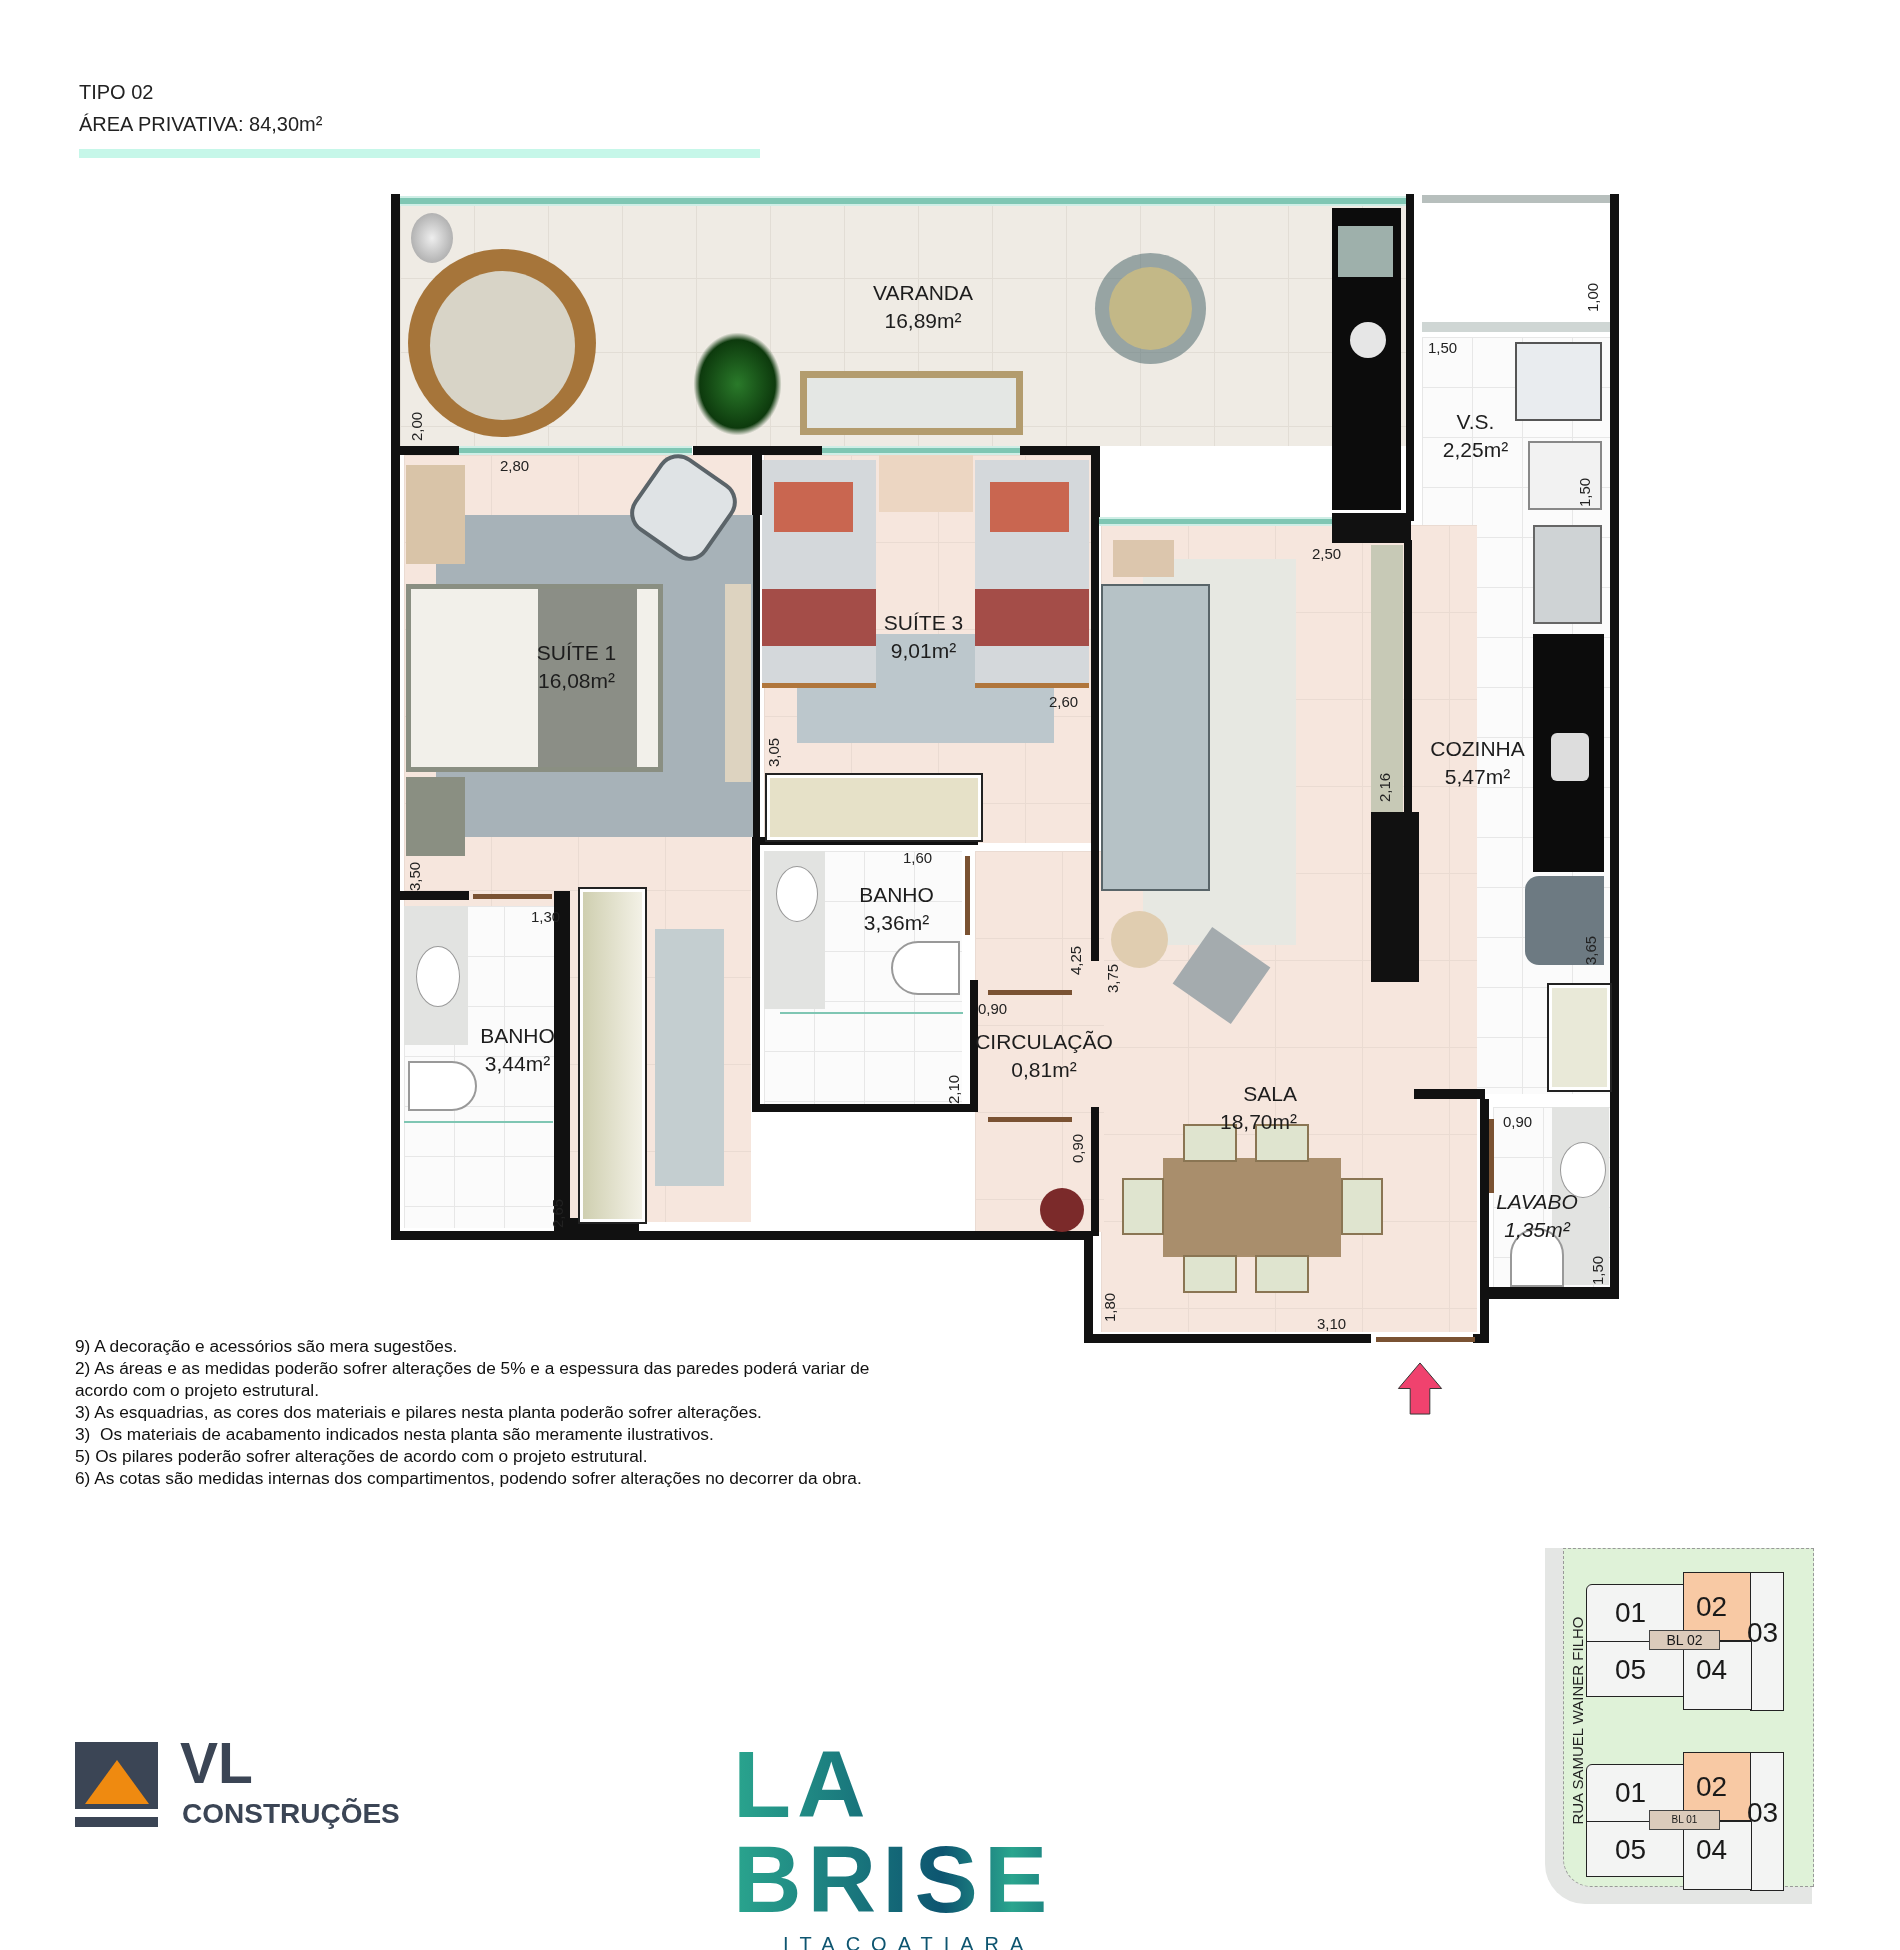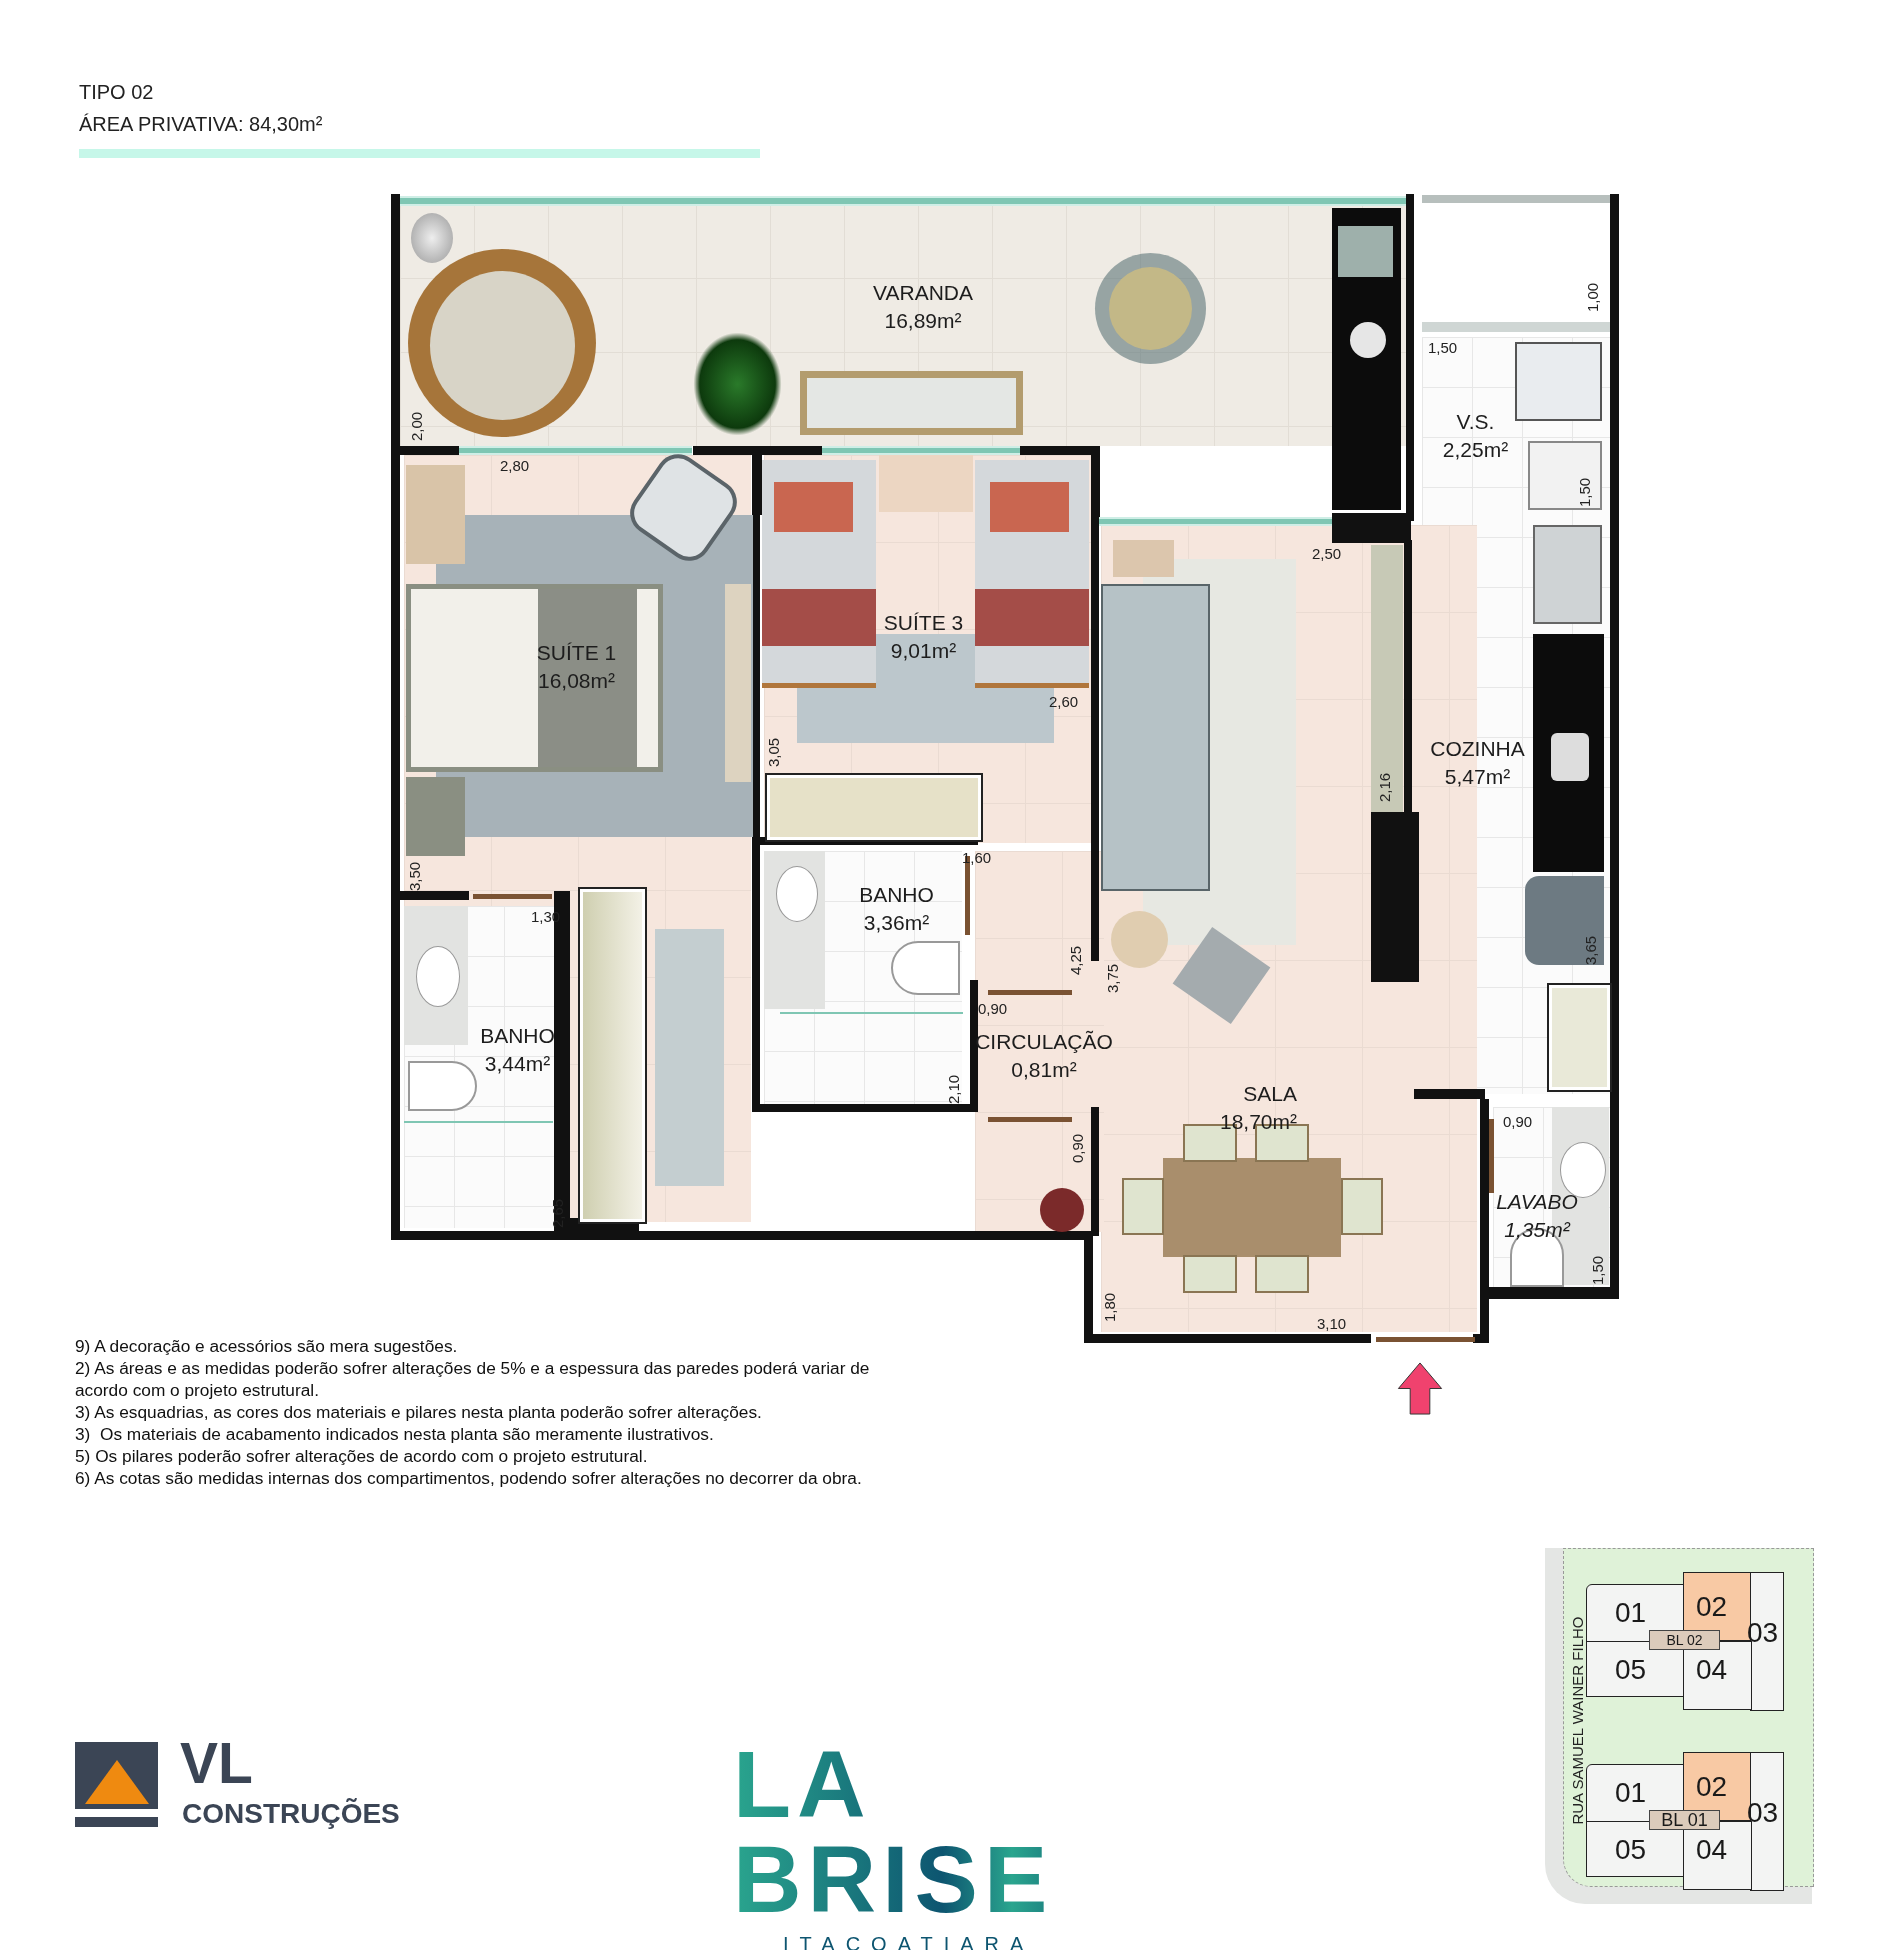--- a/index.html
+++ b/index.html
@@ -207,21 +207,21 @@
   <div class="dimv" style="left:1584px;top:312px;">1,00</div>
   <div class="dim" style="left:1428px;top:339px;">1,50</div>
   <div class="dimv" style="left:1576px;top:507px;">1,50</div>
   <div class="dim" style="left:500px;top:457px;">2,80</div>
   <div class="dimv" style="left:406px;top:891px;">3,50</div>
   <div class="dim" style="left:1049px;top:693px;">2,60</div>
   <div class="dimv" style="left:765px;top:767px;">3,05</div>
   <div class="dim" style="left:1312px;top:545px;">2,50</div>
   <div class="dimv" style="left:1376px;top:802px;">2,16</div>
   <div class="dimv" style="left:1582px;top:965px;">3,65</div>
-  <div class="dim" style="left:962px;top:849px;">1,60</div>
+  <div class="dim" style="left:903px;top:849px;">1,60</div>
   <div class="dimv" style="left:945px;top:1104px;">2,10</div>
   <div class="dimv" style="left:1067px;top:975px;">4,25</div>
   <div class="dim" style="left:978px;top:1000px;">0,90</div>
   <div class="dimv" style="left:1069px;top:1163px;">0,90</div>
   <div class="dimv" style="left:1104px;top:993px;">3,75</div>
   <div class="dim" style="left:531px;top:908px;">1,30</div>
   <div class="dimv" style="left:549px;top:1228px;">2,65</div>
   <div class="dim" style="left:1503px;top:1113px;">0,90</div>
   <div class="dimv" style="left:1589px;top:1285px;">1,50</div>
   <div class="dimv" style="left:1101px;top:1322px;">1,80</div>
@@ -288,16 +288,16 @@
       </div>
     <div style="position:absolute;left:164px;top:0;width:32px;height:137px;background:#f3f4f3;border:1px solid #222;">
         <span style="position:absolute;left:-4px;top:44px;font-size:28px;">03</span>
       </div>
     <div style="position:absolute;left:0;top:69px;width:97px;height:54px;background:#f3f4f3;border:1px solid #222;">
         <span style="position:absolute;left:28px;top:12px;font-size:28px;">05</span>
       </div>
     <div style="position:absolute;left:97px;top:69px;width:67px;height:67px;background:#f3f4f3;border:1px solid #222;">
         <span style="position:absolute;left:12px;top:12px;font-size:28px;">04</span>
       </div>
-    <div style="position:absolute;left:63px;top:58px;width:69px;height:18px;background:#dccbbb;border:1px solid #444;font-size:18px;text-align:center;line-height:18px;">BL 01</div>
+    <div style="position:absolute;left:63px;top:58px;width:69px;height:18px;background:#dccbbb;border:1px solid #444;font-size:10px;text-align:center;line-height:18px;">BL 01</div>
   </div>
 </div>
 
 
 </body></html>

